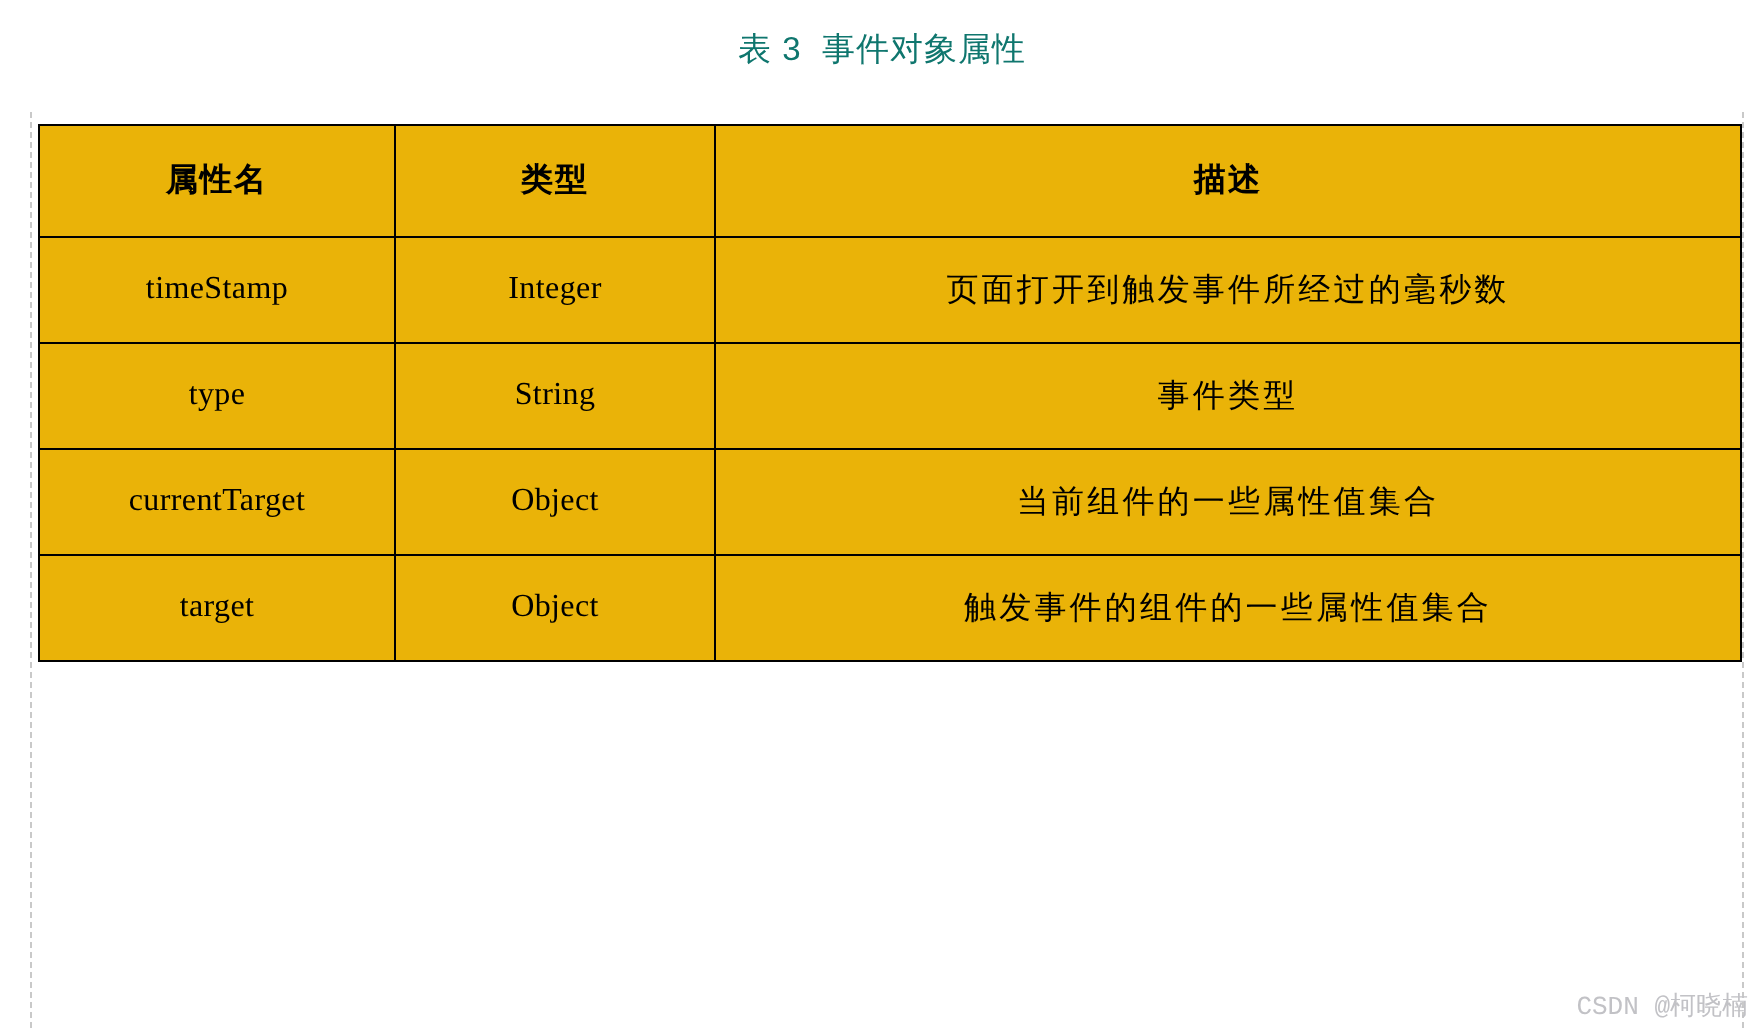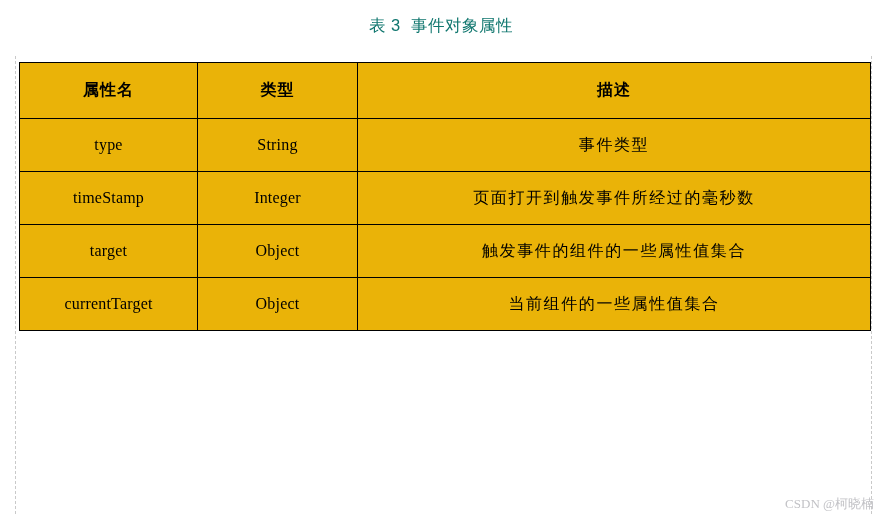--- a/index.html
+++ b/index.html
@@ -84,21 +84,21 @@
   }
   #attrs-table tbody td.cell-desc {
     letter-spacing: 1.6px;
   }
 
   
   #watermark {
     position: absolute;
     right: 8px;
     bottom: 2px;
-    font-family: Liberation Serif, serif;
+    font-family: Liberation Mono, monospace;
     font-size: 13px;
     line-height: 16px;
     color: #c2c2c6;
     white-space: pre;
     user-select: none;
   }
 </style>
 </head>
 <body>
 
@@ -115,35 +115,35 @@
   </colgroup>
   <thead>
     <tr>
       <th>属性名</th>
       <th>类型</th>
       <th>描述</th>
     </tr>
   </thead>
   <tbody>
     <tr>
+      <td class="cell-name">timeStamp</td>
+      <td class="cell-type">Integer</td>
+      <td class="cell-desc">页面打开到触发事件所经过的毫秒数</td>
+    </tr>
+    <tr>
       <td class="cell-name">type</td>
       <td class="cell-type">String</td>
       <td class="cell-desc">事件类型</td>
     </tr>
     <tr>
-      <td class="cell-name">timeStamp</td>
-      <td class="cell-type">Integer</td>
-      <td class="cell-desc">页面打开到触发事件所经过的毫秒数</td>
+      <td class="cell-name">currentTarget</td>
+      <td class="cell-type">Object</td>
+      <td class="cell-desc">当前组件的一些属性值集合</td>
     </tr>
     <tr>
       <td class="cell-name">target</td>
       <td class="cell-type">Object</td>
       <td class="cell-desc">触发事件的组件的一些属性值集合</td>
-    </tr>
-    <tr>
-      <td class="cell-name">currentTarget</td>
-      <td class="cell-type">Object</td>
-      <td class="cell-desc">当前组件的一些属性值集合</td>
     </tr>
   </tbody>
 </table>
 
 <div id="watermark">CSDN @柯晓楠</div>
 
 </body></html>

